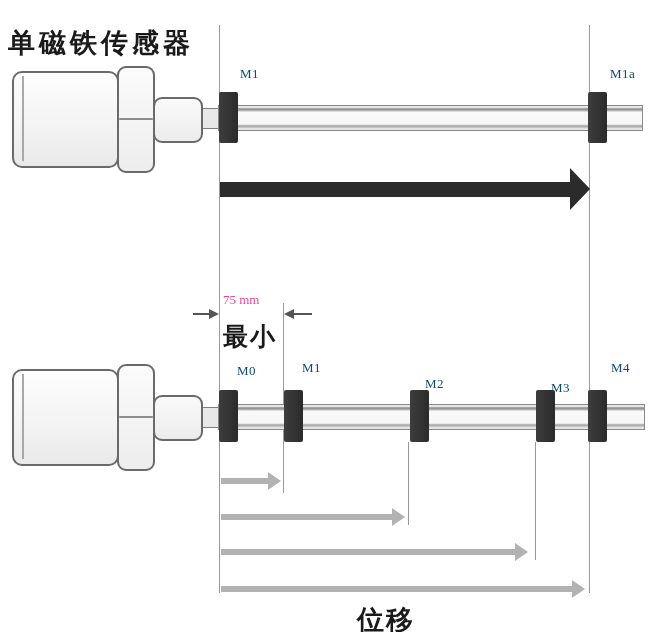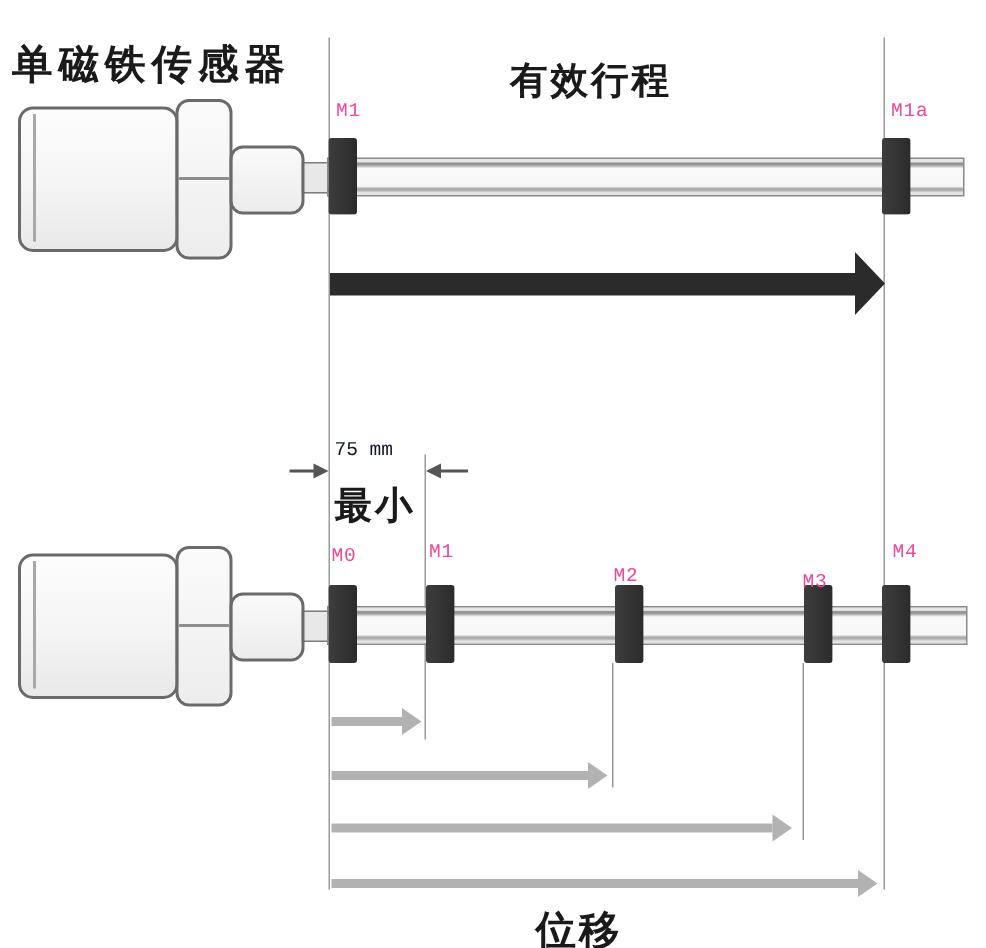--- a/index.html
+++ b/index.html
@@ -1,24 +1,24 @@
 <!DOCTYPE html>
 <html><head>
 <meta charset="utf-8">
 <style>
   html,body{margin:0;padding:0;background:#fff;}
   #stage{
     position:relative;width:657px;height:632px;background:#ffffff;overflow:hidden;
-    font-family:Liberation Mono, monospace;color:#1a1a1a;
+    font-family:Liberation Serif, serif;color:#1a1a1a;
   }
   .abs{position:absolute;}
   .title{font-size:27px;font-weight:bold;letter-spacing:4px;white-space:nowrap;z-index:6;}
   .lbl-big{font-size:25px;font-weight:bold;letter-spacing:2px;white-space:nowrap;z-index:6;}
-  .mlabel{font-size:13px;color:#ec4899;letter-spacing:0.5px;white-space:nowrap;z-index:6;}
-  .dimlabel{font-size:13px;color:#0f172a;white-space:nowrap;z-index:6;}
+  .mlabel{font-size:13px;color:#0c4a6e;letter-spacing:0.5px;white-space:nowrap;z-index:6;margin-left:16px;}
+  .dimlabel{font-size:13px;color:#ec4899;white-space:nowrap;z-index:6;}
   .vline{width:1px;background:#9a9a9a;z-index:1;}
   .rod{
     height:24px;border:1px solid #8a8a8a;z-index:2;
     background:linear-gradient(to bottom,#e6e6e6 0%,#e6e6e6 8%,#969696 11%,#969696 16%,#f9f9f9 26%,#f7f7f7 76%,#aeaeae 82%,#aeaeae 87%,#e3e3e3 93%,#e3e3e3 100%);
   }
   .magnet{width:19px;height:51px;border-radius:2px;z-index:3;
     background:linear-gradient(to right,#3d3d3d,#2b2b2b);}
   .sensor-body{width:103px;height:93px;border:2px solid #6a6a6a;border-radius:10px;z-index:2;
     background:linear-gradient(to bottom,#fdfdfd 0%,#f4f4f4 55%,#e9e9e9 100%);}
   .body-line{width:2px;background:#a8a8a8;z-index:3;}
@@ -41,21 +41,20 @@
 
 <div id="stage">
 
   <div class="abs vline" style="left:219px;top:25px;height:568px;"></div>
   <div class="abs vline" style="left:589px;top:25px;height:568px;"></div>
   <div class="abs vline" style="left:283px;top:303px;height:190px;"></div>
   <div class="abs vline" style="left:408px;top:442px;height:83px;"></div>
   <div class="abs vline" style="left:535px;top:442px;height:118px;"></div>
 
   <div class="abs title" style="left:8px;top:25px;">单磁铁传感器</div>
-  <div class="abs lbl-big" style="left:340px;top:37px;">有效行程</div>
 
   <div class="abs sensor-body" style="left:12px;top:71px;"></div>
   <div class="abs body-line" style="left:22px;top:76px;height:85px;"></div>
   <div class="abs hexnut" style="left:117px;top:66px;"></div>
   <div class="abs hexseam" style="left:119px;top:118px;width:34px;"></div>
   <div class="abs nipple" style="left:153px;top:97px;"></div>
   <div class="abs stub" style="left:201px;top:108px;"></div>
 
   <div class="abs rod" style="left:218px;top:105px;width:423px;"></div>
   <div class="abs magnet" style="left: 219px; top: 92px; background-color: rgb(51, 51, 51);"></div>

